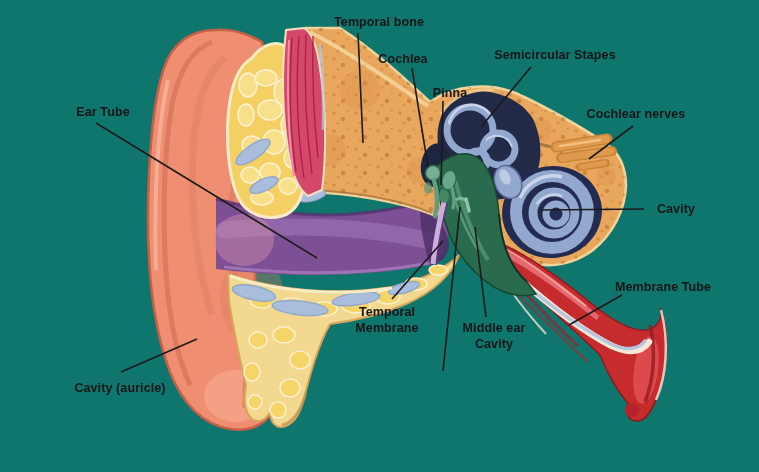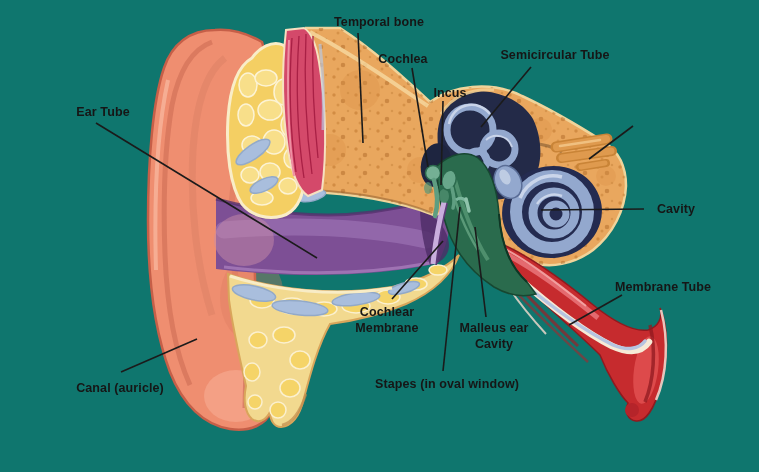--- a/index.html
+++ b/index.html
@@ -262,25 +262,25 @@
     <line x1="392" y1="299" x2="443" y2="241"></line>
     <line x1="486" y1="317" x2="475" y2="227"></line>
     <line x1="443" y1="371" x2="460" y2="207"></line>
     <line x1="622" y1="295" x2="569" y2="325"></line>
     <line x1="121" y1="372" x2="197" y2="339"></line>
   </g>
 </svg>
 
 <div class="label" style="left:379px;top:22px">Temporal bone</div>
 <div class="label" style="left:403px;top:59px">Cochlea</div>
-<div class="label" style="left:450px;top:93px">Incus</div>
-<div class="label" style="left:555px;top:55px">Semicircular Tube</div>
+<div class="label" style="left:450px;top:93px">Pinna</div>
+<div class="label" style="left:555px;top:55px">Semicircular Stapes</div>
+<div class="label" style="left:636px;top:114px">Cochlear nerves</div>
 <div class="label" style="left:103px;top:112px">Ear Tube</div>
 <div class="label" style="left:676px;top:209px">Cavity</div>
-<div class="label" style="left:387px;top:320px">Cochlear
+<div class="label" style="left:387px;top:320px">Temporal
 Membrane</div>
-<div class="label" style="left:494px;top:336px">Malleus ear
+<div class="label" style="left:494px;top:336px">Middle ear
 Cavity</div>
-<div class="label" style="left:447px;top:384px">Stapes (in oval window)</div>
 <div class="label" style="left:663px;top:287px">Membrane Tube</div>
-<div class="label" style="left:120px;top:388px">Canal (auricle)</div>
+<div class="label" style="left:120px;top:388px">Cavity (auricle)</div>
 
 </div>
 
 </body></html>

